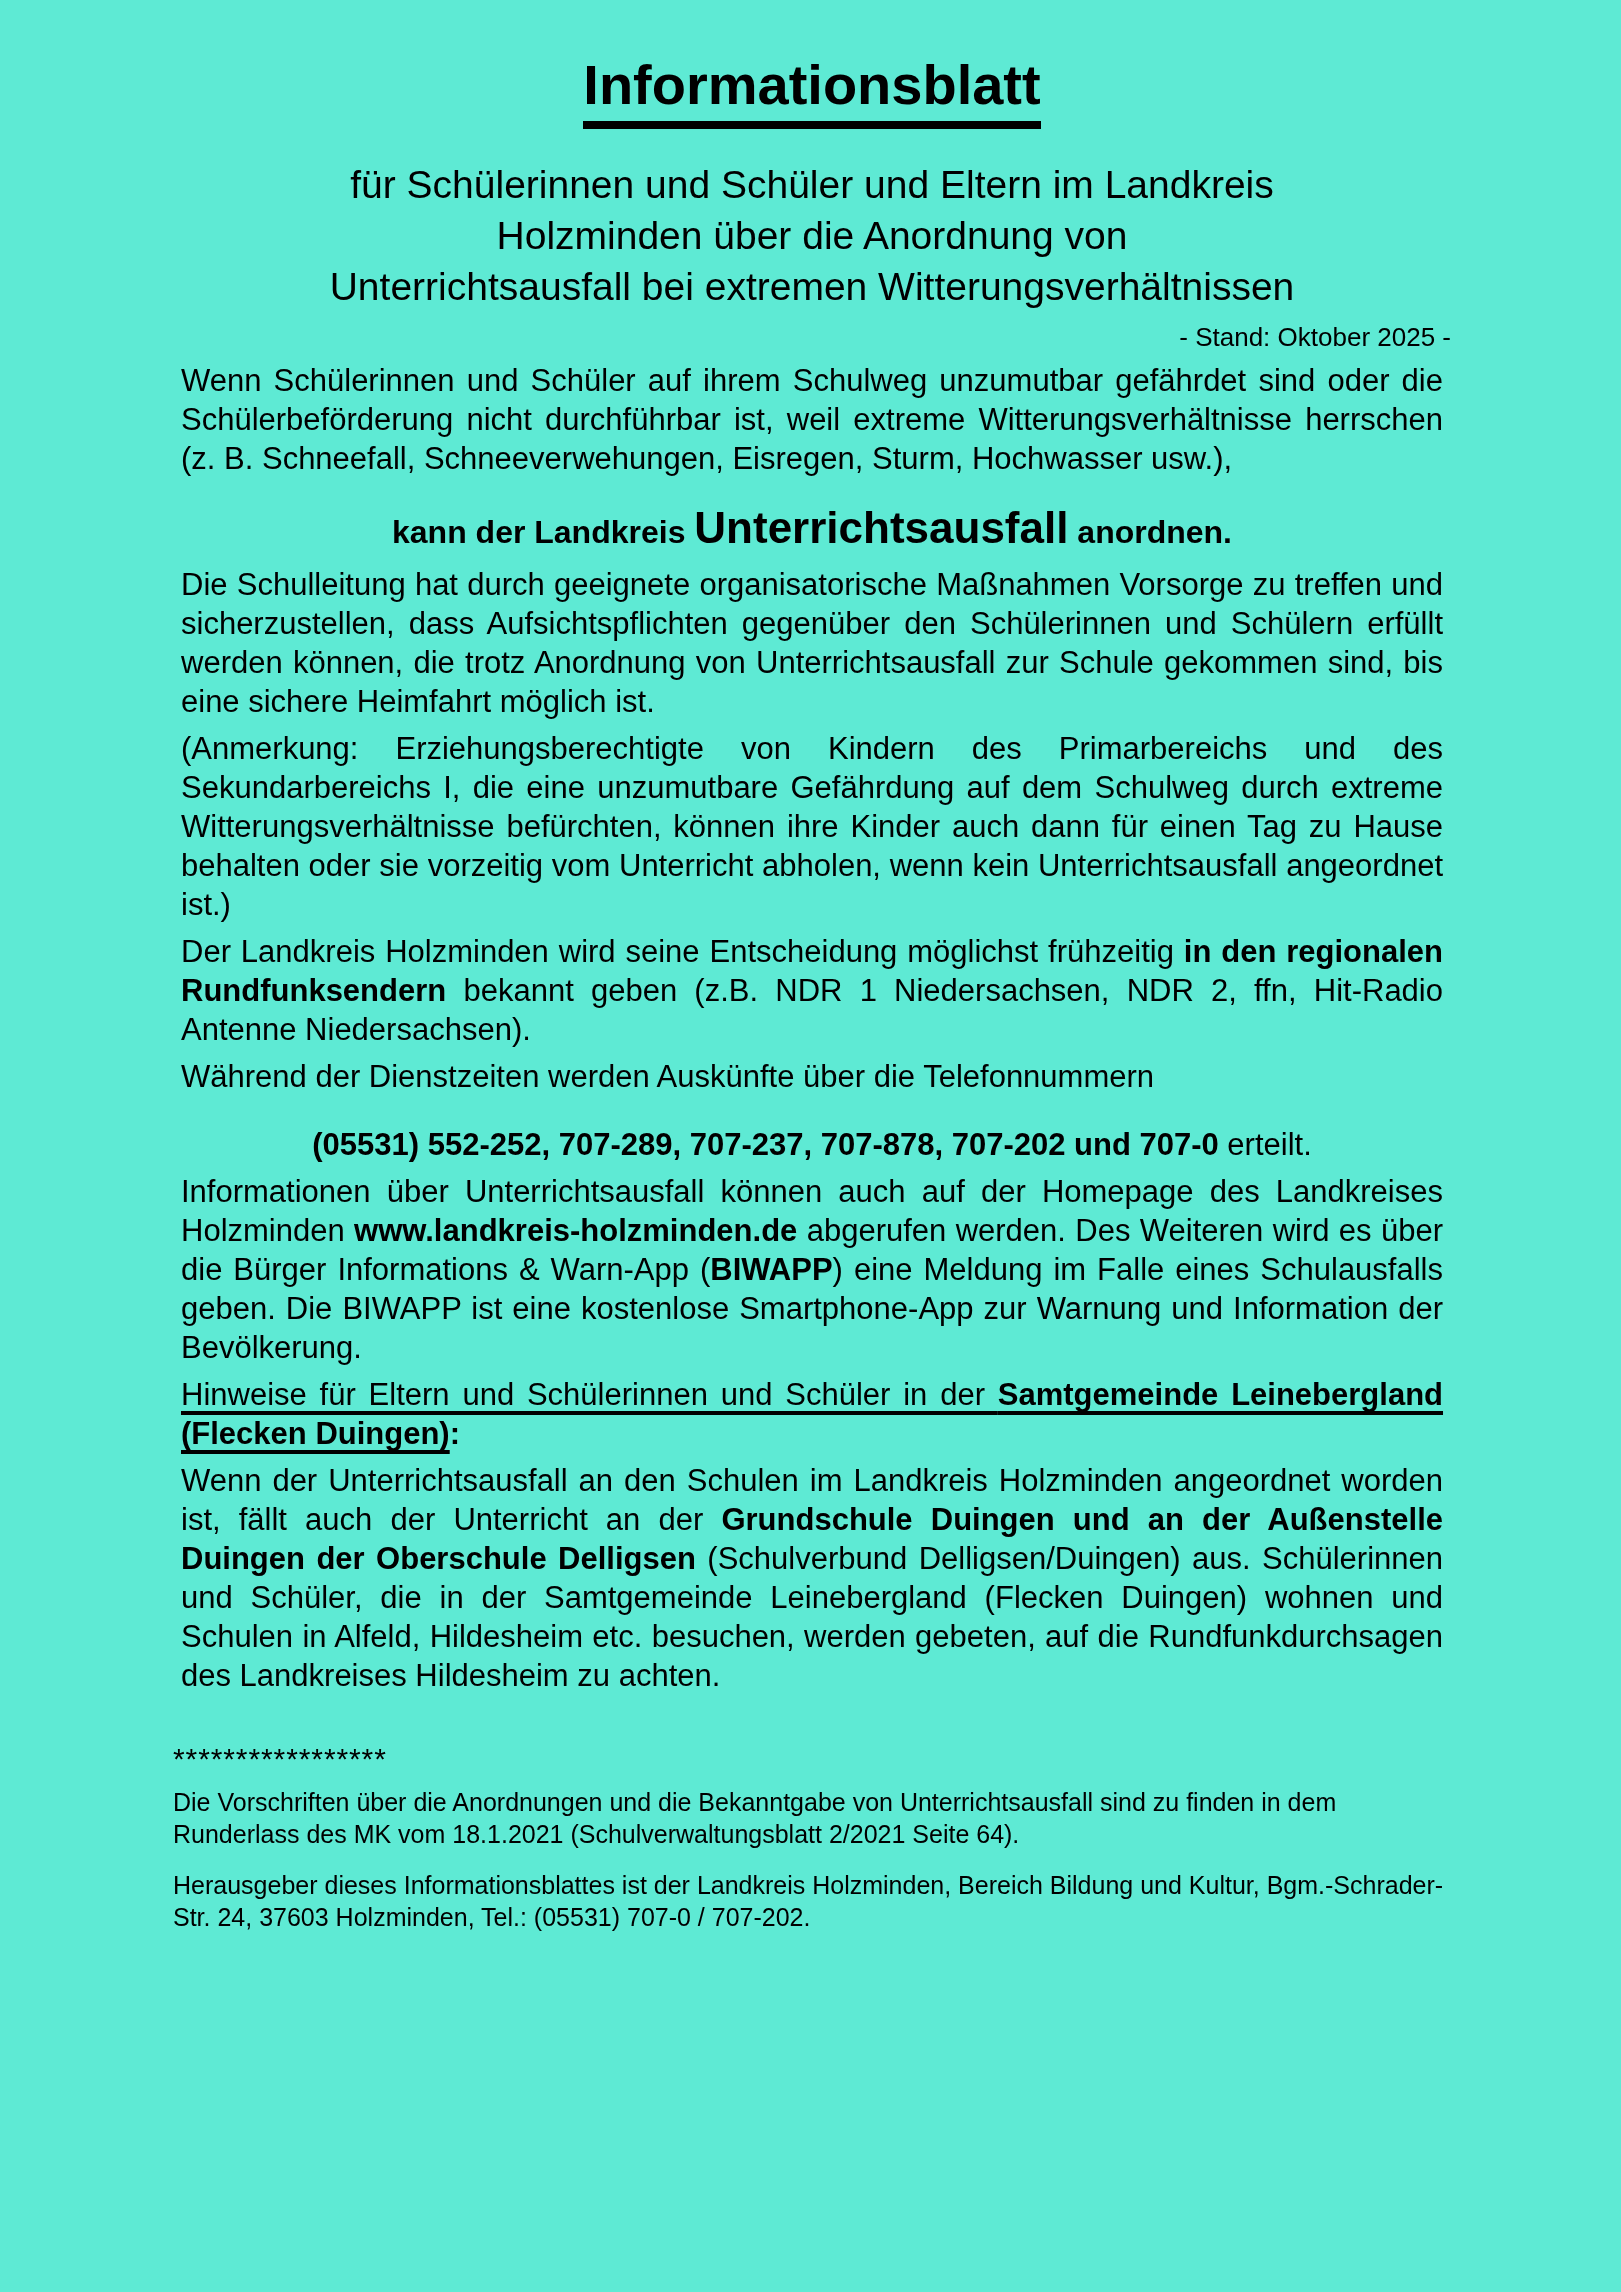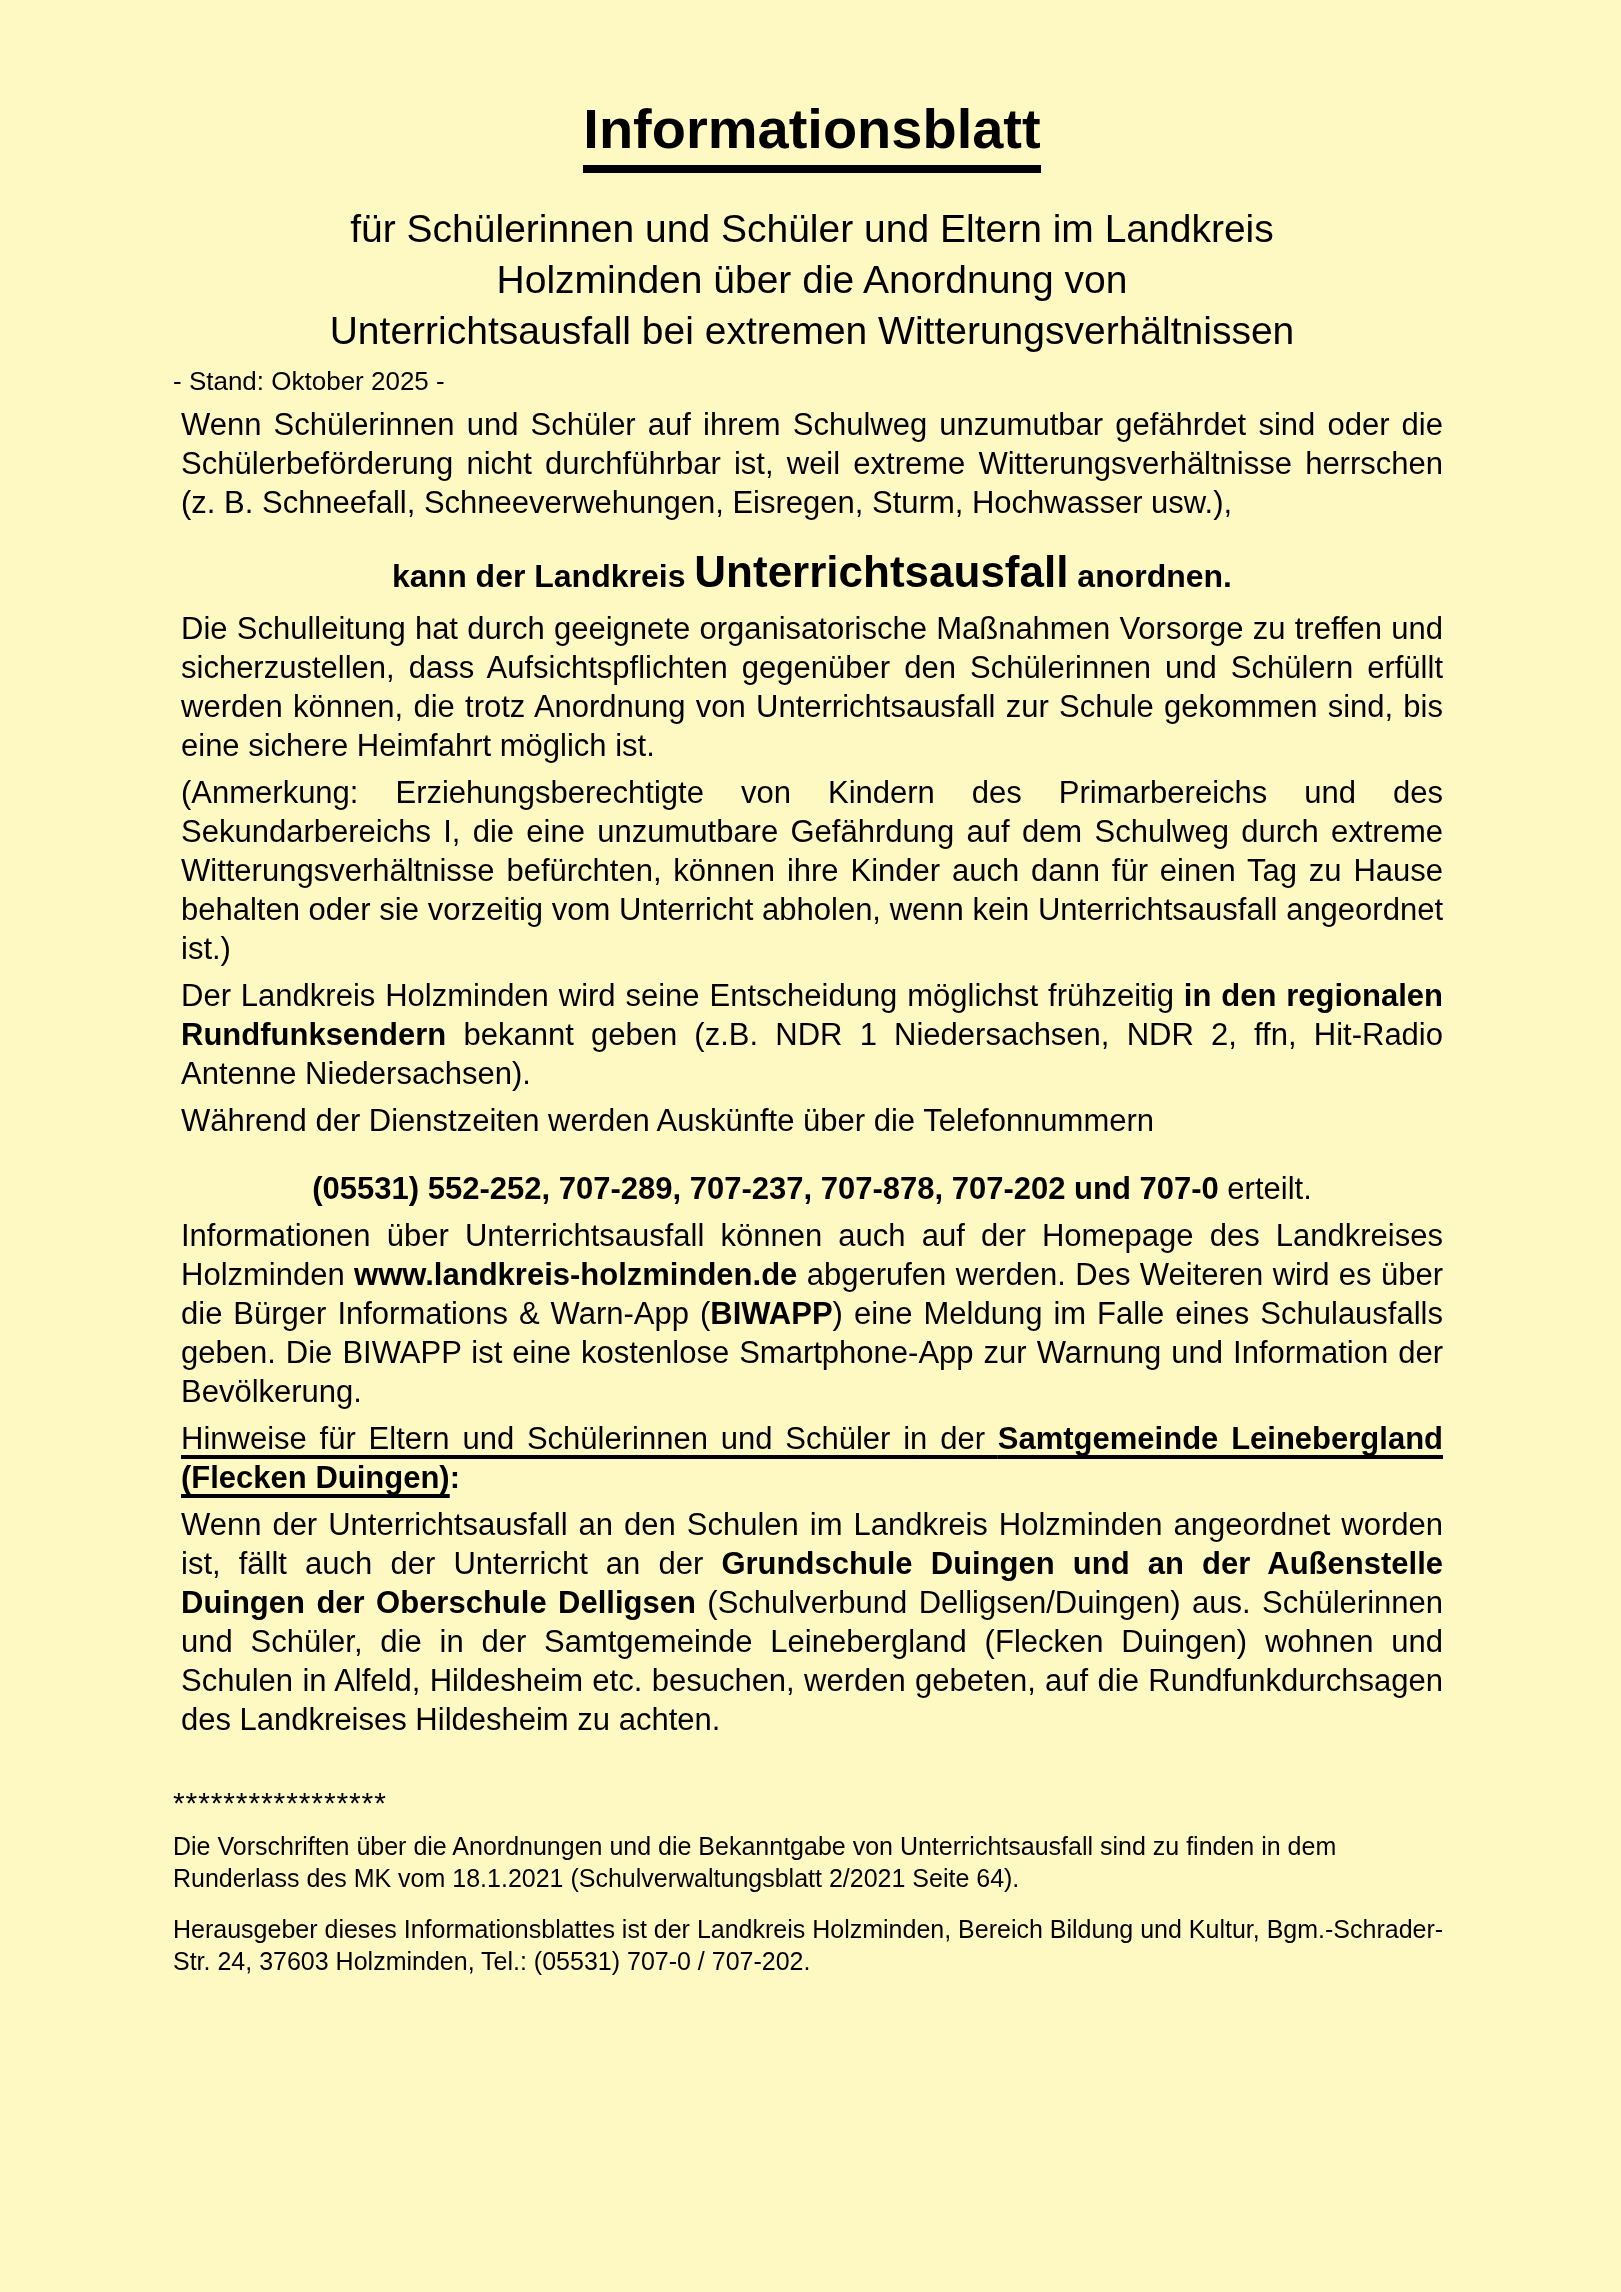--- a/index.html
+++ b/index.html
@@ -5,24 +5,24 @@
   html, body {
     margin: 0;
     padding: 0;
     background: #ffffff;
   }
   .page {
     position: relative;
     box-sizing: border-box;
     width: 1621px;
     height: 2293px;
-    background: #fef9c3;
+    background: #5eead4;
     color: #000000;
     font-family: "Liberation Sans", sans-serif;
-    padding: 100px 170px 0 173px;
+    padding: 56px 170px 0 173px;
     overflow: hidden;
   }
   .title-wrap {
     text-align: center;
   }
   .title {
     display: inline-block;
     font-size: 56px;
     font-weight: 700;
     line-height: 1.05;
@@ -31,21 +31,21 @@
   }
   .subtitle {
     margin-top: 30px;
     text-align: center;
     font-size: 39px;
     line-height: 51px;
     font-weight: 400;
   }
   .version {
     margin-top: 9px;
-    text-align: left;
+    text-align: right;
     font-size: 26px;
     line-height: 32px;
   }
   p.body {
     margin: 8px;
     font-size: 31px;
     line-height: 39px;
     text-align: justify;
   }
   .b { font-weight: 700; }

